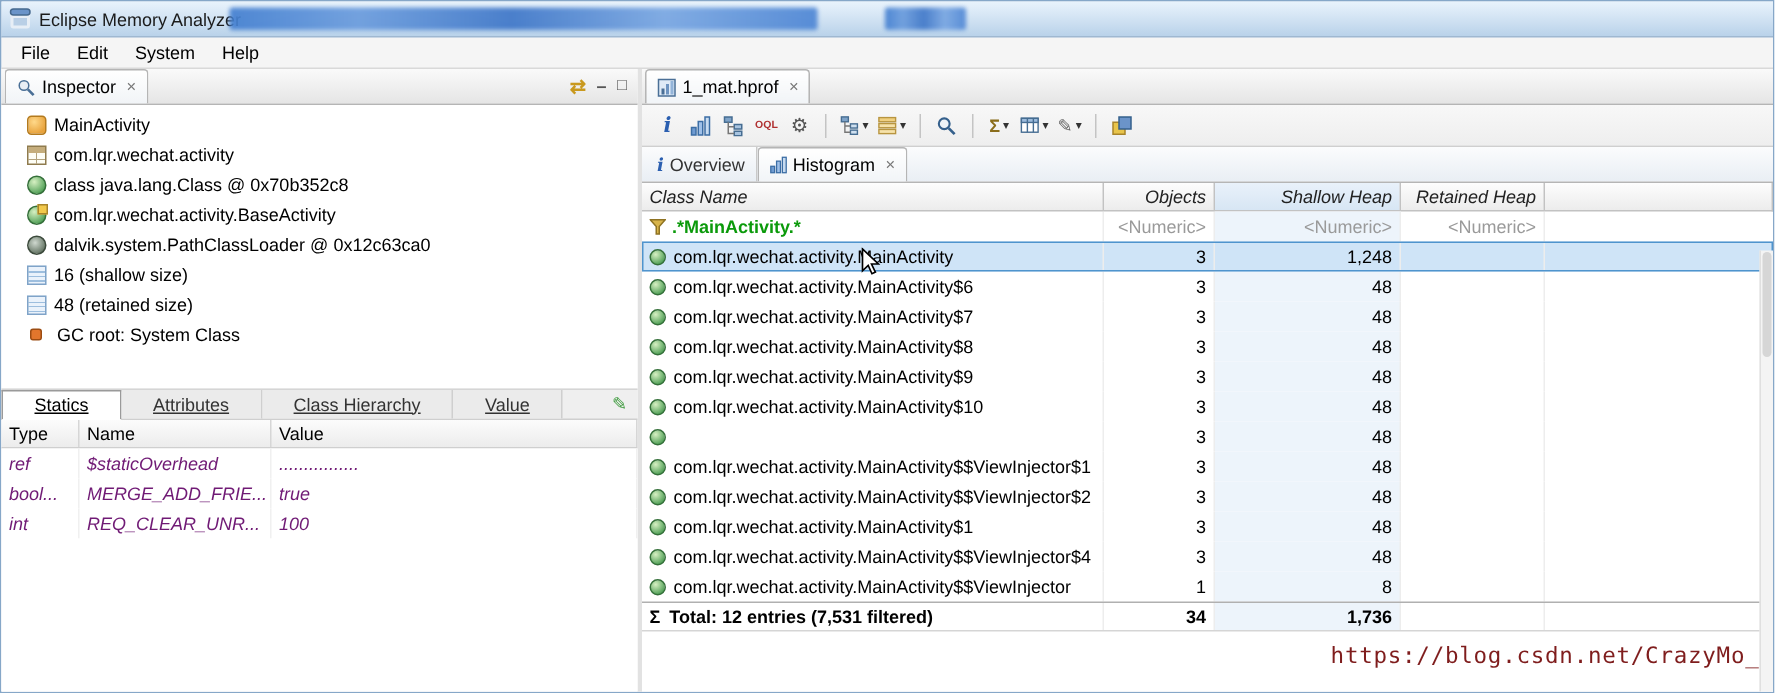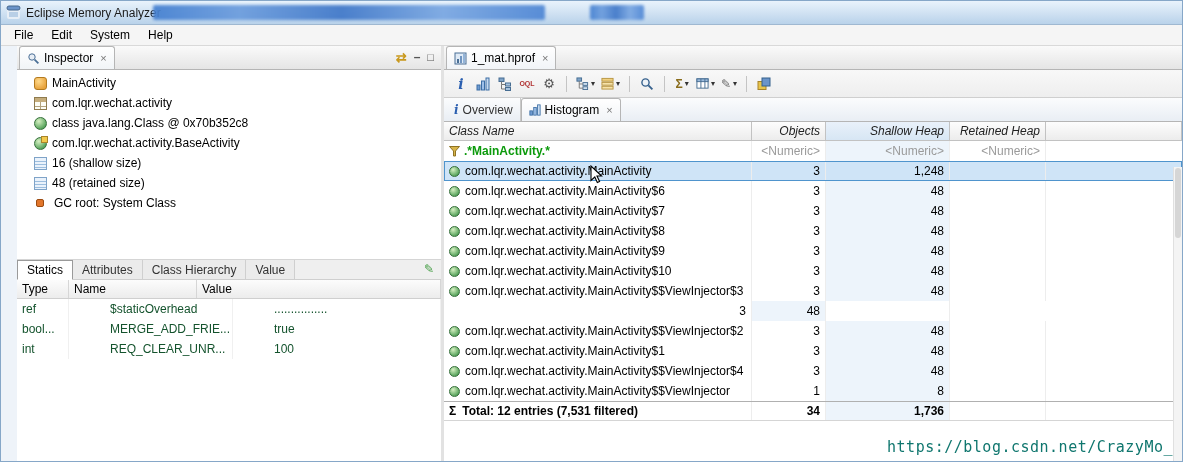--- a/index.html
+++ b/index.html
@@ -14,21 +14,21 @@
   .censored { position:absolute; top:4px; height:15px; border-radius:2px; filter:blur(1.5px); opacity:.92;
     background:linear-gradient(90deg,#437fd0,#6b9cdd 22%,#3f77c8 48%,#7aa7e2 74%,#4e86d4); }
   .censored-a { left:152px; width:392px; }
   .censored-b { left:589px; width:54px; }
 
   
   .menubar { height:21px; flex:0 0 21px; background:#f5f5f5; border-bottom:1px solid #d9d9d9; display:flex; align-items:center; padding-left:4px; }
   .menu-item { padding:2px 9px; cursor:default; }
 
   
-  .main { flex:1; display:flex; background:#e2e2e2; min-height:0;margin-left:16px; }
+  .main { flex:1; display:flex; background:#e2e2e2; min-height:0; }
   .left-panel { width:427px; flex:0 0 427px; background:#fff; display:flex; flex-direction:column; border-right:3px solid #e2e2e2; }
   .right-panel { flex:1; position:relative; background:#fff; display:flex; flex-direction:column; min-width:0; }
 
   
   .tabbar { height:24px; flex:0 0 24px; background:linear-gradient(#fafafa,#e5e5e5); border-bottom:1px solid #b5b5b5; display:flex; align-items:flex-end; padding-left:2px; }
   .tab { height:23px; display:flex; align-items:center; gap:4px; padding:0 7px; background:linear-gradient(#ffffff,#f1f4f7); border:1px solid #b5b5b5; border-bottom:none; border-radius:3px 3px 0 0; white-space:nowrap; }
   .tab .close-x { font-size:11px; color:#777; margin-left:3px; line-height:1; }
   .tab-inactive { background:transparent; border:none; border-right:1px solid #c9c9c9; border-radius:0; color:#333; }
 
   .view-toolbar { margin-left:auto; display:flex; align-items:center; gap:7px; padding-right:7px; height:24px; }
@@ -47,28 +47,28 @@
       linear-gradient(transparent 0 8px, #b3a37e 8px 9px, transparent 9px); }
   .icon-class { border-radius:50%; background:radial-gradient(circle at 35% 30%, #d6f0c2, #55a25a 75%); border:1px solid #35703a; }
   .icon-class.badged::after { content:""; position:absolute; right:-2px; top:-2px; width:5px; height:5px; background:#f2c94c; border:1px solid #a8842a; }
   .icon-loader { border-radius:50%; background:radial-gradient(circle at 40% 35%, #cfd8cf, #5d6e5d 80%); border:1px solid #3c4a3c; }
   .icon-size { background:#eaf2fb; border:1px solid #7fa3c8;
     background-image:linear-gradient(transparent 0 3px,#9dbede 3px 4px,transparent 4px 6px,#9dbede 6px 7px,transparent 7px 9px,#9dbede 9px 10px,transparent 10px); }
   .icon-gcroot { width:8px; height:8px; flex:0 0 8px; margin:2px 10px 2px 2px; background:#e2762c; border:1px solid #9c4c12; border-radius:2px; }
 
   
   .dtabs { height:21px; flex:0 0 21px; background:#efefef; border-top:1px solid #d5d5d5; border-bottom:1px solid #cfcfcf; display:flex; align-items:stretch; position:relative; }
-  .dtab { padding:0 9px; display:flex; align-items:center; border-right:1px solid #cfcfcf; background:#ebebeb; color:#333; }
+  .dtab { padding:0 21px; display:flex; align-items:center; border-right:1px solid #cfcfcf; background:#ebebeb; color:#333;text-decoration:underline; }
   .dtab.active { background:#fff; border:1px solid #9a9a9a; border-bottom-color:#fff; margin-bottom:-1px; color:#000; }
   .pencil-glyph { position:absolute; right:7px; top:2px; color:#3f9b3f; font-size:12px; }
 
   
   .stable-head { display:grid; grid-template-columns:52px 128px auto; height:19px; flex:0 0 19px; background:linear-gradient(#fcfcfc,#ececec); border-bottom:1px solid #cfcfcf; }
   .scell { display:flex; align-items:center; padding:0 5px; border-right:1px solid #d6d6d6; overflow:hidden; white-space:nowrap; }
-  .srow { display:grid; grid-template-columns:52px 128px auto; height:20px; background:#fff; color:#14532d;gap:36px; }
+  .srow { display:grid; grid-template-columns:52px 128px auto; height:20px; background:#fff; font-style:italic; color:#701a75; }
   .srow .scell { border-right:1px solid #f0f0f0; }
   .left-filler { flex:1; background:#fff; }
 
   
   .etoolbar { height:28px; flex:0 0 28px; background:linear-gradient(#f8f8f8,#eeeeee); border-bottom:1px solid #cfcfcf; display:flex; align-items:center; padding-left:7px; gap:2px; }
   .tbtn { height:21px; min-width:20px; display:flex; align-items:center; justify-content:center; padding:0 2px; border-radius:2px; }
   .tsep { width:1px; height:16px; background:#c4c4c4; margin:0 5px; }
   .dd { font-size:8px; color:#333; margin-left:2px; }
   .info-glyph { font-family:"DejaVu Serif", serif; font-weight:bold; font-style:italic; color:#2b5fb0; font-size:14px; }
   .oql-glyph { font-size:7px; font-weight:bold; color:#b03030; letter-spacing:0; }
@@ -91,21 +91,21 @@
   .hrow { height:20px; flex:0 0 20px; }
   .hcell.shallow { background:#edf4fb; }
   .cicon { width:11px; height:11px; border-radius:50%; background:radial-gradient(circle at 35% 30%, #d6f0c2, #55a25a 75%); border:1px solid #35703a; margin-right:5px; flex:0 0 11px; }
   .hrow.sel { position:relative; outline:1px solid #4f94cd; outline-offset:-1px; }
   .hrow.sel .hcell { background:#cfe4f7; }
   .htotal { height:20px; flex:0 0 20px; border-top:1px solid #b0b0b0; border-bottom:1px solid #d5d5d5; }
   .htotal .hcell { font-weight:bold; }
   .total-sigma { margin-right:6px; font-weight:bold; }
   .cursor-svg { position:absolute; left:146px; top:4px; z-index:5; }
 
-  .watermark { position:absolute; right:9px; bottom:5px; font-family:"DejaVu Sans Mono", monospace; font-size:15px; color:#0f766e; letter-spacing:.5px; }
+  .watermark { position:absolute; right:9px; bottom:15px; font-family:"DejaVu Sans Mono", monospace; font-size:15px; color:#7f1d1d; letter-spacing:.5px; }
   .vscroll { position:absolute; right:0; top:121px; bottom:0; width:9px; background:#f4f4f4; border-left:1px solid #e0e0e0; }
   .vthumb { position:absolute; top:1px; left:1px; right:1px; height:70px; background:#d6d6d6; border-radius:3px; }
 </style>
 </head>
 <body>
 
 <div class="window">
 
   <div class="titlebar">
     <svg class="app-icon" viewBox="0 0 15 15">
@@ -155,20 +155,24 @@
         </div>
         <div class="titem">
           <span class="ticon icon-class"></span>
           <span>class java.lang.Class @ 0x70b352c8</span>
         </div>
         <div class="titem">
           <span class="ticon icon-class badged"></span>
           <span>com.lqr.wechat.activity.BaseActivity</span>
         </div>
         <div class="titem">
+          <span class="ticon icon-loader"></span>
+          <span>dalvik.system.PathClassLoader @ 0x12c63ca0</span>
+        </div>
+        <div class="titem">
           <span class="ticon icon-size"></span>
           <span>16 (shallow size)</span>
         </div>
         <div class="titem">
           <span class="ticon icon-size"></span>
           <span>48 (retained size)</span>
         </div>
         <div class="titem">
           <span class="icon-gcroot"></span>
           <span>GC root: System Class</span>
@@ -403,28 +407,31 @@
               <span>com.lqr.wechat.activity.MainActivity$10</span>
             </div>
           <div class="hcell num">3</div>
           <div class="hcell num shallow">48</div>
           <div class="hcell num"></div>
           <div class="hcell fill"></div>
         </div>
         <div class="hrow">
           <div class="hcell">
               <span class="cicon"></span>
-              <span>com.lqr.wechat.activity.MainActivity$$ViewInjector$3</span>
-            </div>
-          <div class="hcell num">3</div>
-          <div class="hcell num shallow">48</div>
-          <div class="hcell num"></div>
-          <div class="hcell fill"></div>
-        </div>
-        <div class="hrow">
+            </div>
+          <div class="hcell num">3</div>
+          <div class="hcell num shallow">48</div>
+          <div class="hcell num"></div>
+          <div class="hcell fill"></div>
+        </div>
+        <div class="hrow">
+          <div class="hcell">
+              <span class="cicon"></span>
+              <span>com.lqr.wechat.activity.MainActivity$$ViewInjector$1</span>
+            </div>
           <div class="hcell num">3</div>
           <div class="hcell num shallow">48</div>
           <div class="hcell num"></div>
           <div class="hcell fill"></div>
         </div>
         <div class="hrow">
           <div class="hcell">
               <span class="cicon"></span>
               <span>com.lqr.wechat.activity.MainActivity$$ViewInjector$2</span>
             </div>

